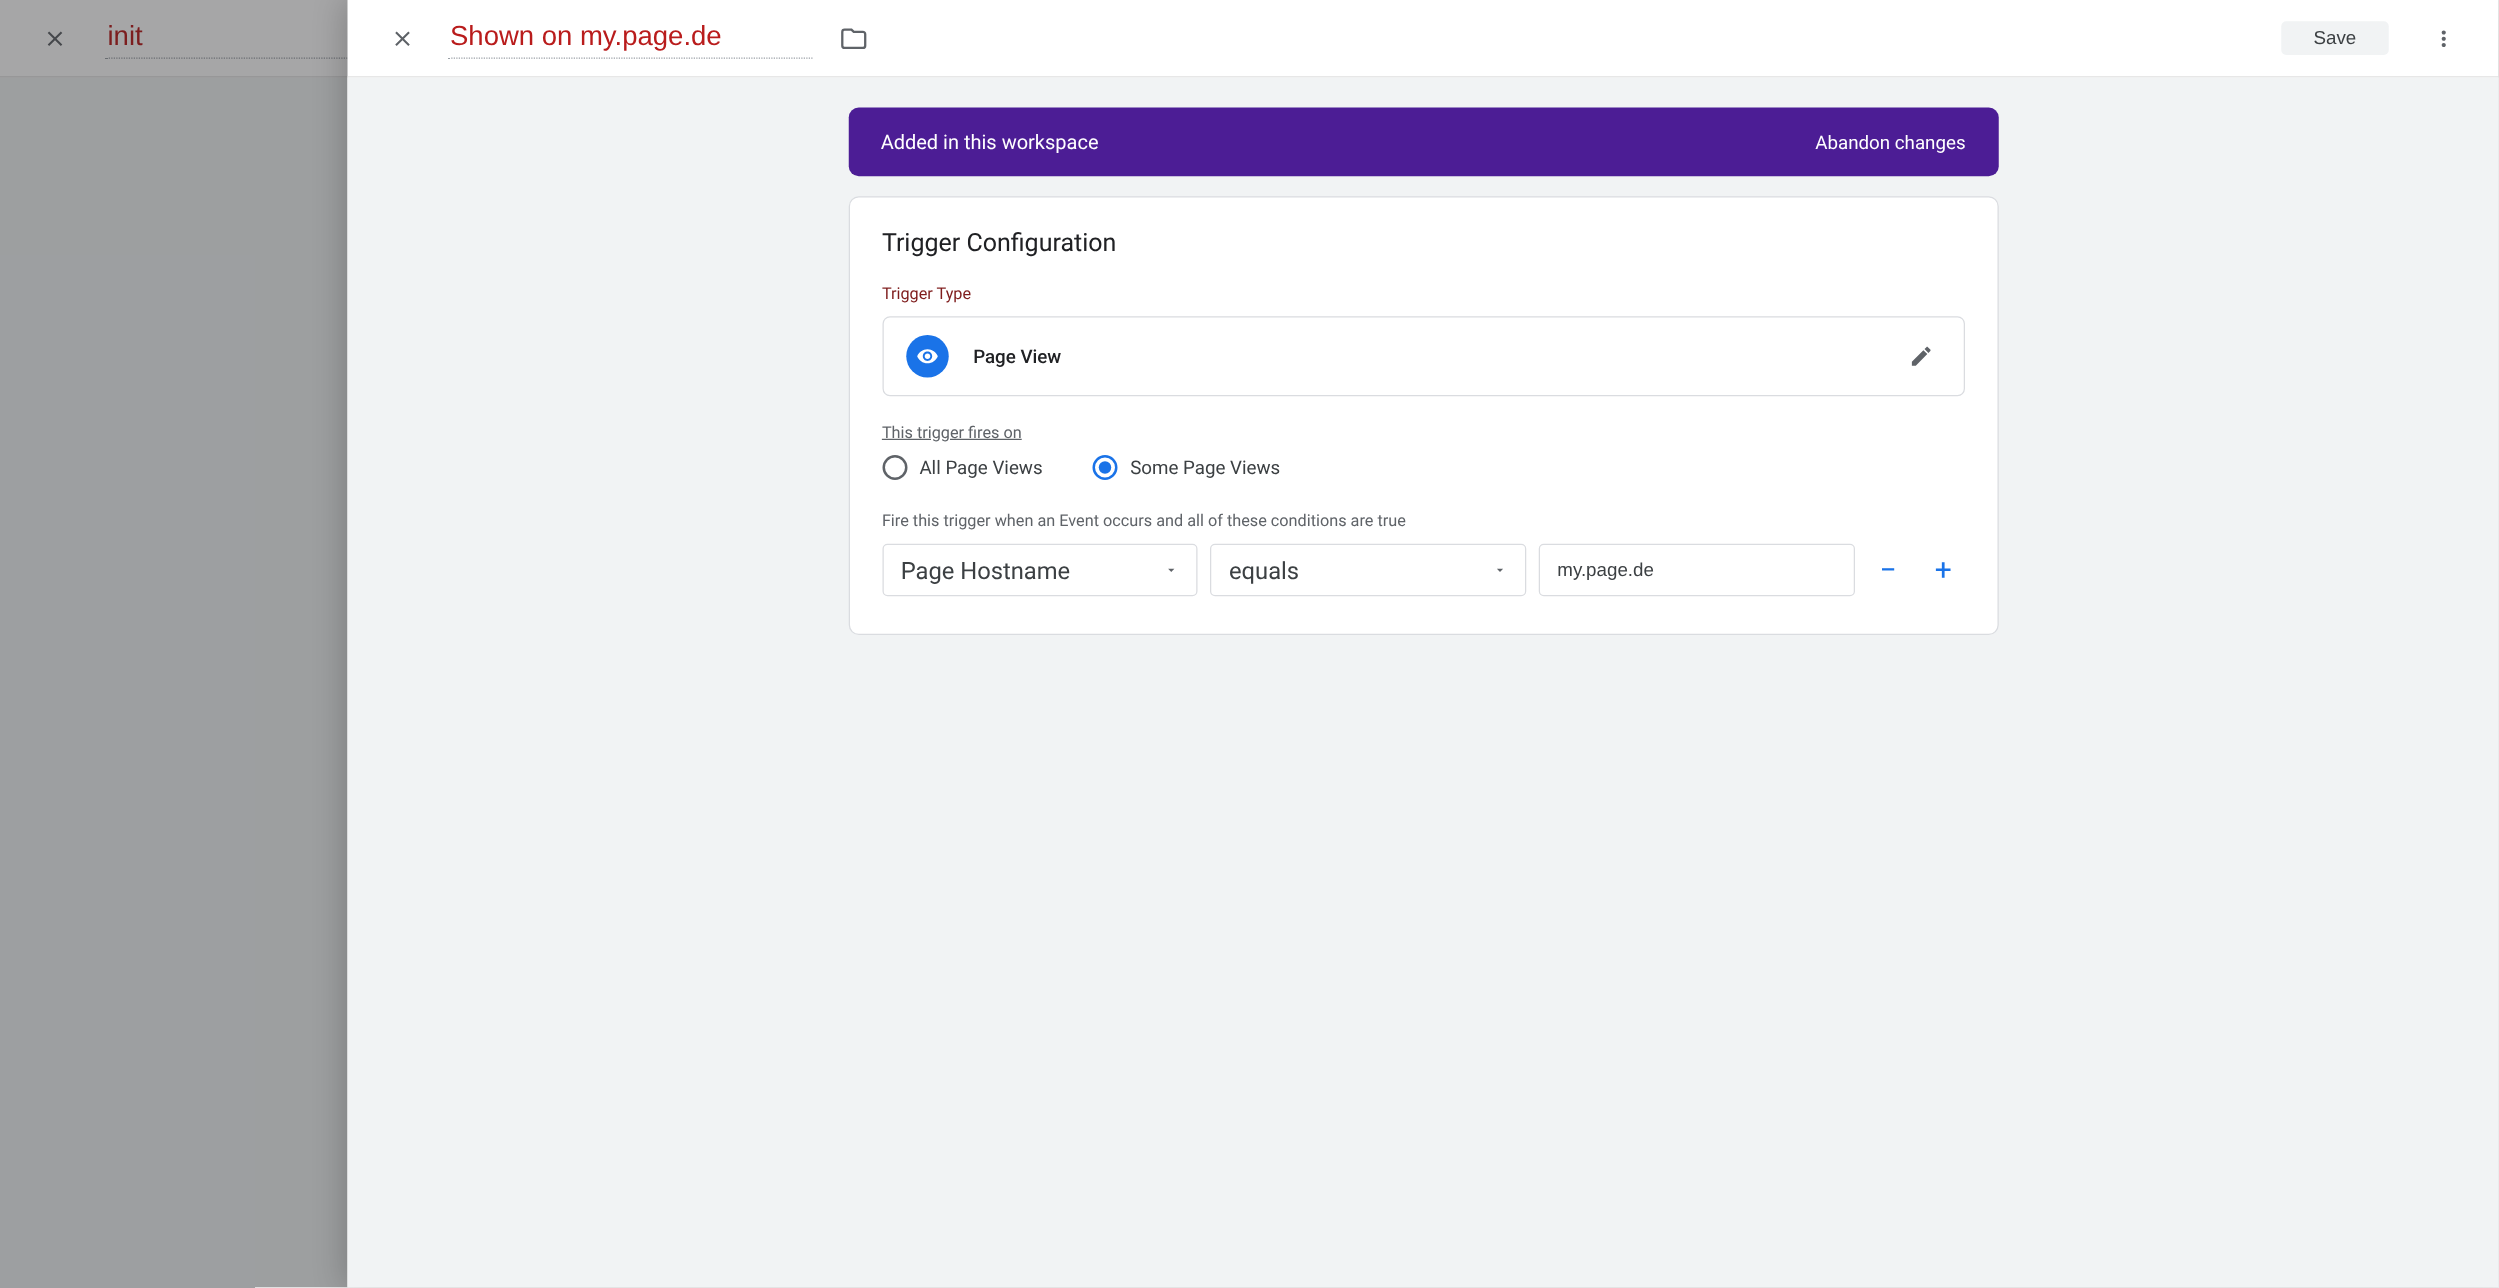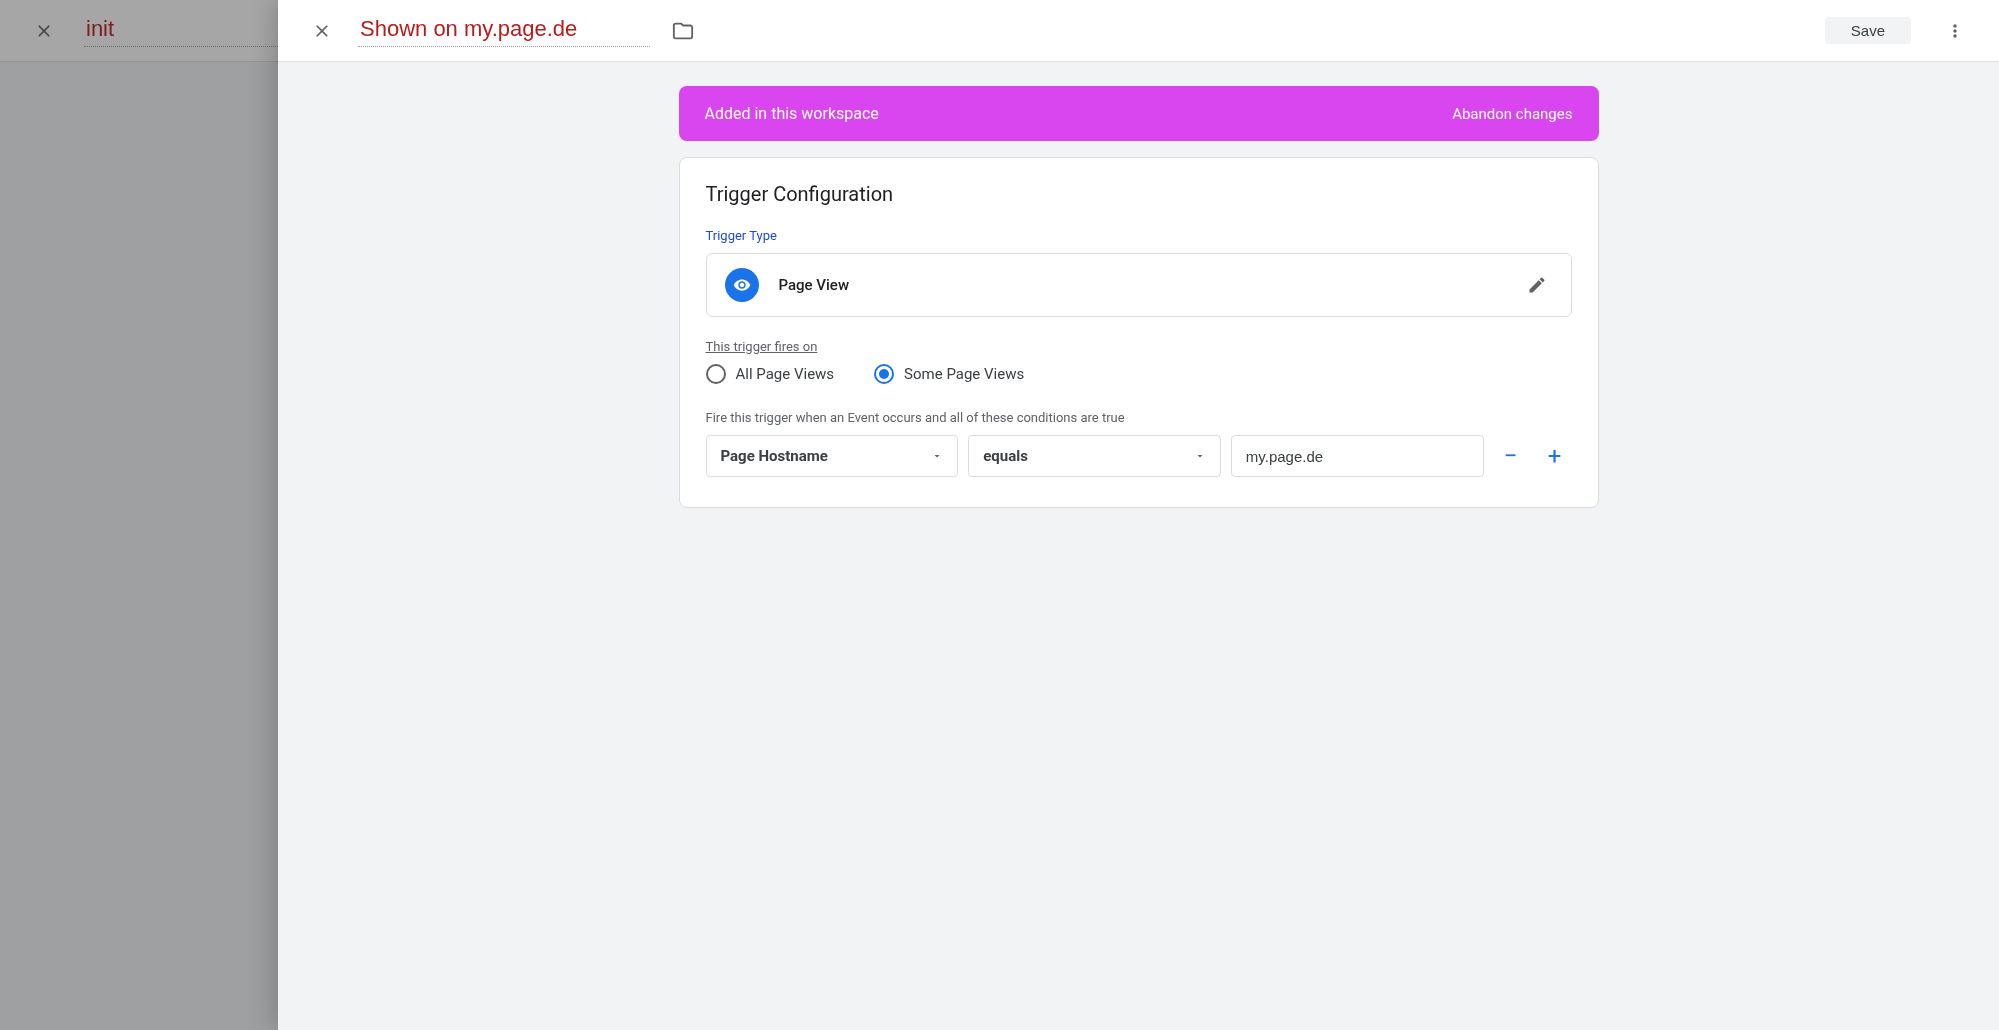--- a/index.html
+++ b/index.html
@@ -139,36 +139,36 @@
   cursor:pointer;color:#5f6368;margin-left:8px;
 }
 .fg-body {
   flex:1; background:#f1f3f4;
   display:flex; justify-content:center;
   padding: 24px;
 }
 .fg-stack { width: 920px; display:flex; flex-direction:column; gap:0; }
 
 .banner {
-  background:#d946ef;
+  background:#4c1d95;
   color:#fff;
   border-radius:8px 8px 8px 8px;
   padding: 18px 26px;
   display:flex; align-items:center; justify-content:space-between;
   font-size:16px;
   margin-bottom: 16px;
 }
 .banner .abandon { cursor:pointer; font-size:15px; }
 
 .config-card {
   background:#fff; border:1px solid #dadce0; border-radius:8px;
   padding: 24px 26px 30px;
 }
 .config-card h2 { font-size:20px; font-weight:400; color:#202124; margin-bottom:22px;}
-.small-label { font-size:13px; color:#1d4ed8; margin-bottom:10px;}
+.small-label { font-size:13px; color:#7f1d1d; margin-bottom:10px;}
 .type-box {
   border:1px solid #dadce0; border-radius:6px;
   padding: 14px 18px;
   display:flex; align-items:center; gap:20px;
 }
 .type-box .name { font-size:15px; font-weight:500; color:#202124; flex:1;}
 .edit-icon { color:#5f6368; cursor:pointer; padding:6px; border-radius:50%;}
 
 .fires-label { font-size:13px; color:#5f6368; margin:22px 0 10px;text-decoration:underline;}
 .radio-row { display:flex; gap:40px; align-items:center; }
@@ -179,23 +179,22 @@
 }
 .radio-opt.selected .radio-outer { border-color:#1a73e8;}
 .radio-inner { width:10px;height:10px;border-radius:50%; background:#1a73e8; display:none;}
 .radio-opt.selected .radio-inner{display:block;}
 
 .cond-label { font-size:13px; color:#5f6368; margin:26px 0 10px;}
 .cond-row { display:flex; gap:10px; align-items:center;}
 .select {
   flex:1; height:42px; border:1px solid #dadce0; border-radius:4px;
   display:flex; align-items:center; justify-content:space-between;
-  padding:0 14px; font-size:15px; color:#3c4043; cursor:pointer;
+  padding:0 14px; font-size:19px; color:#3c4043; cursor:pointer;
   background:#fff;
-  font-weight:bold;
 }
 .text-input {
   flex:1; height:42px; border:1px solid #dadce0; border-radius:4px;
   padding:0 14px; font-size:15px; color:#3c4043;
 }
 .pm-btn {
   width:34px;height:34px; display:flex;align-items:center;justify-content:center;
   color:#1a73e8; font-size:24px; cursor:pointer; border-radius:50%;
 }
 

